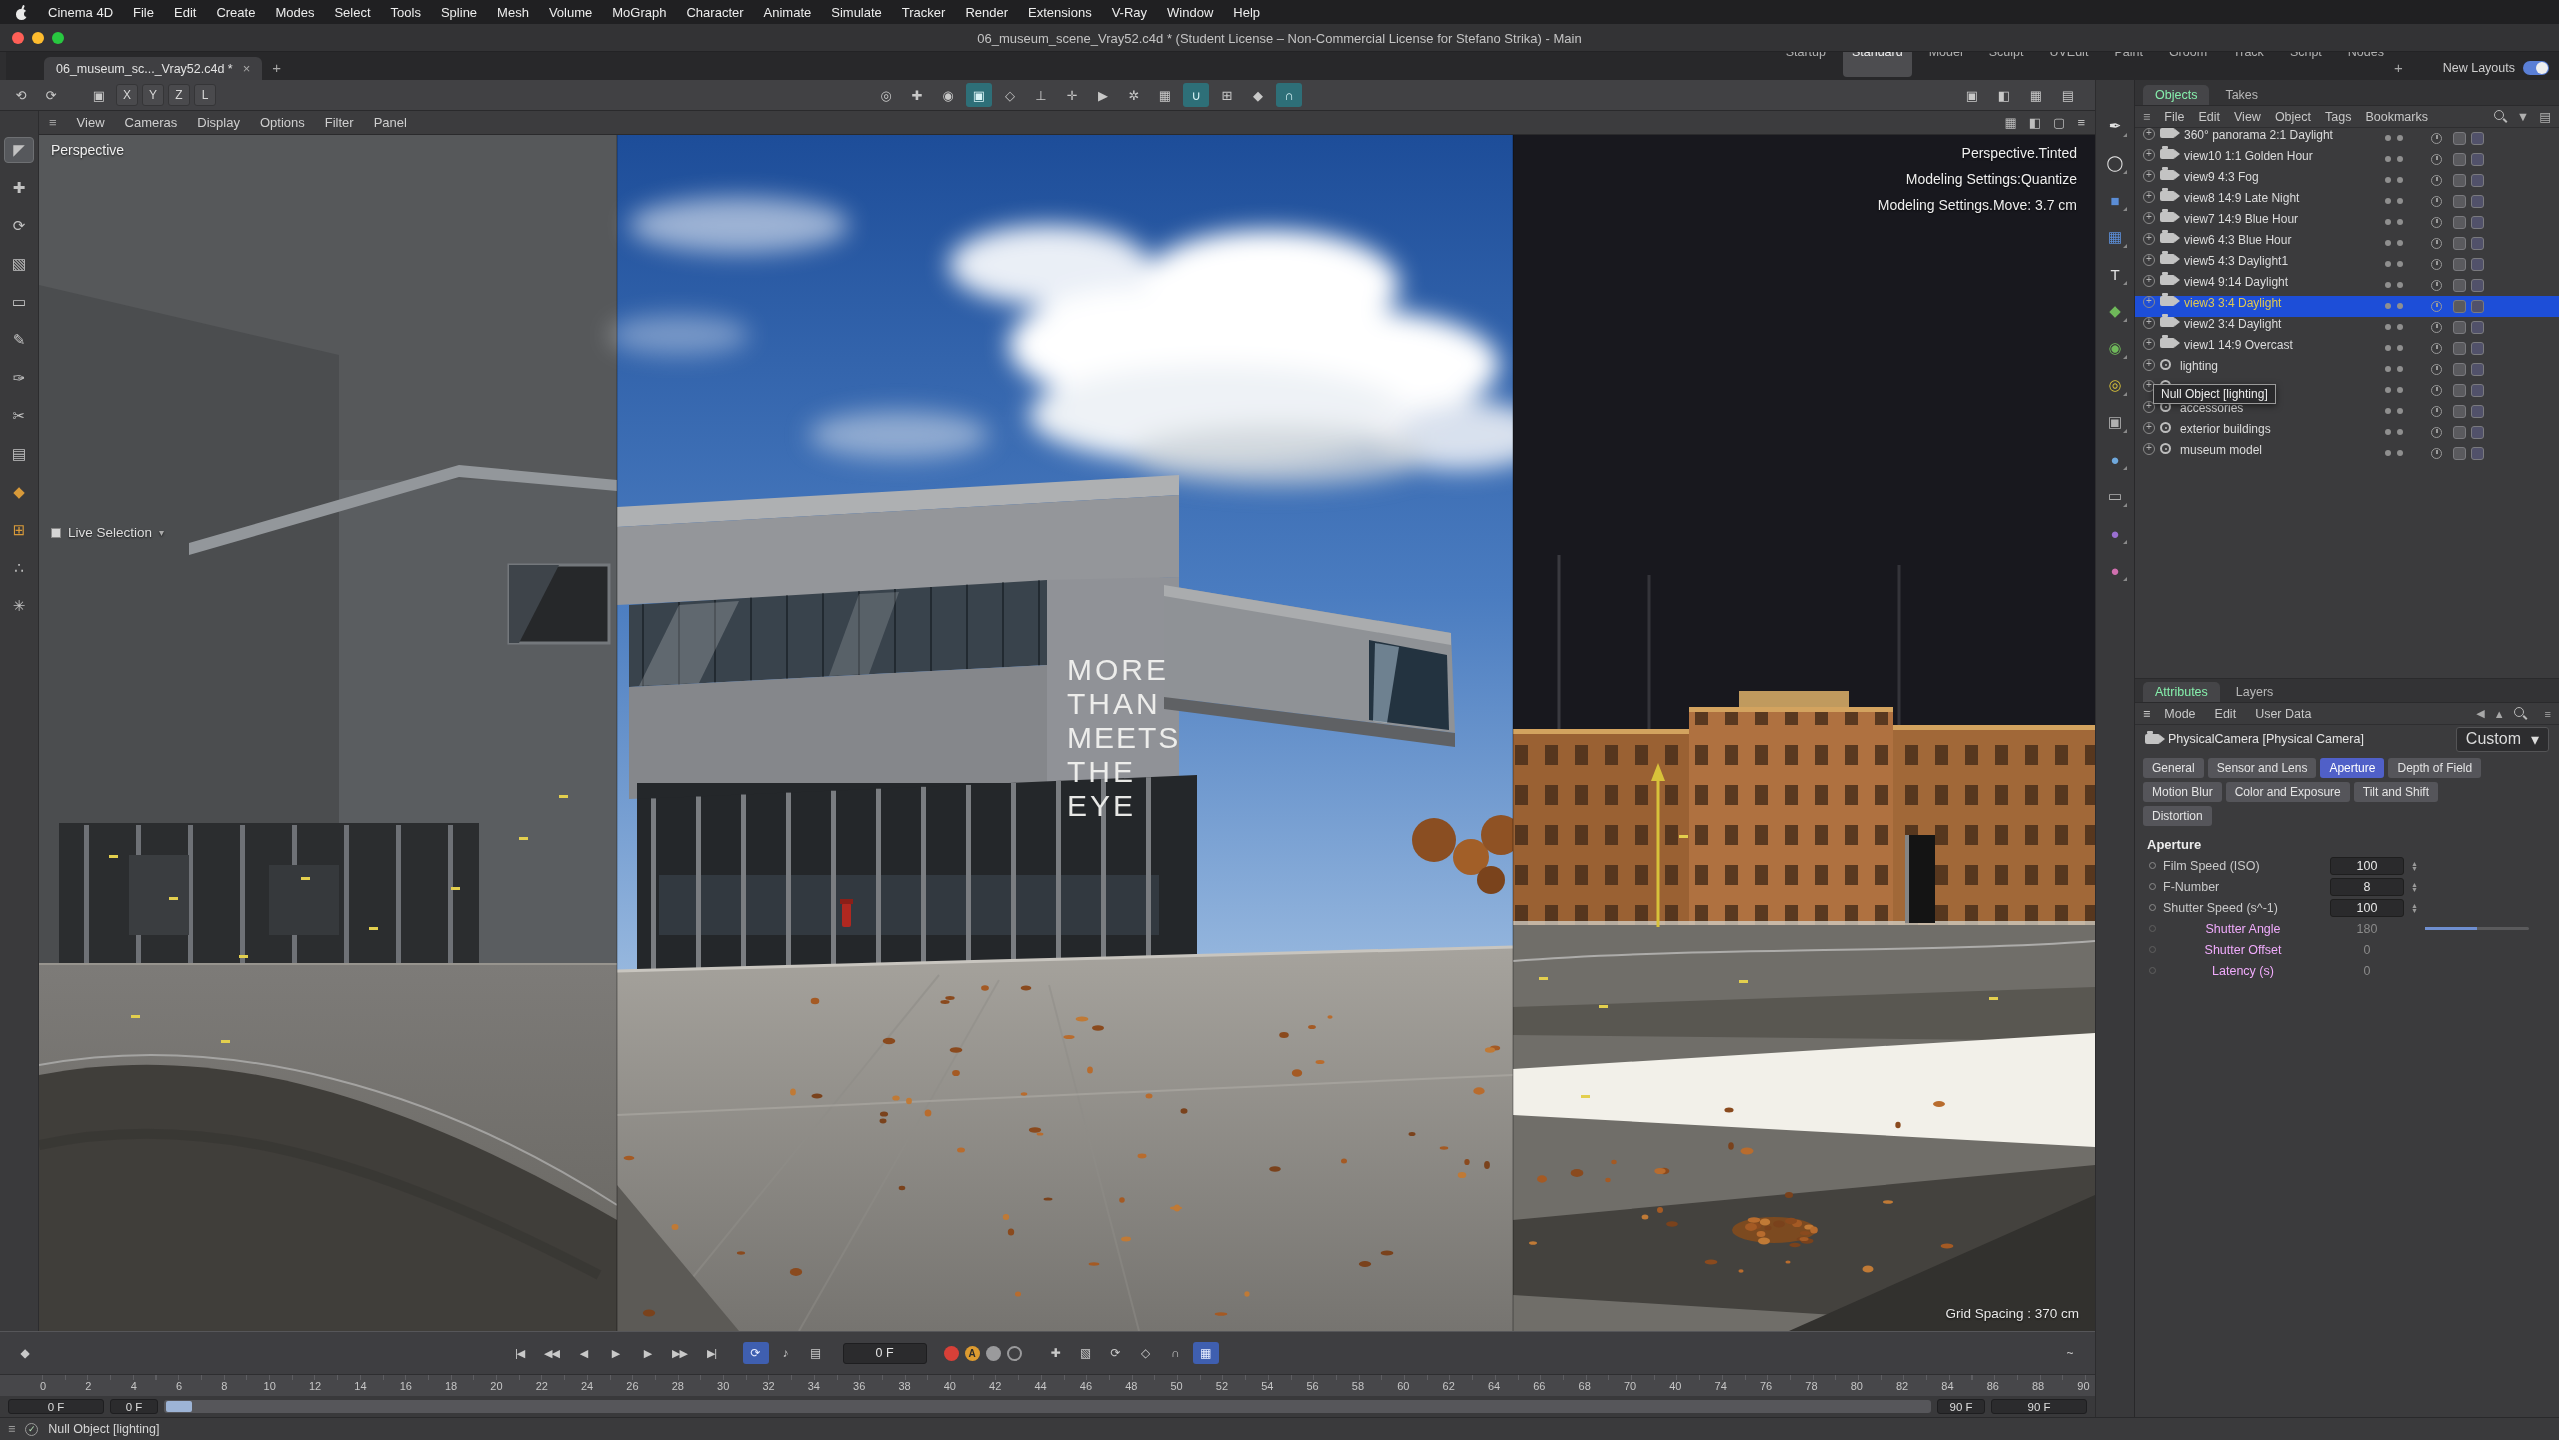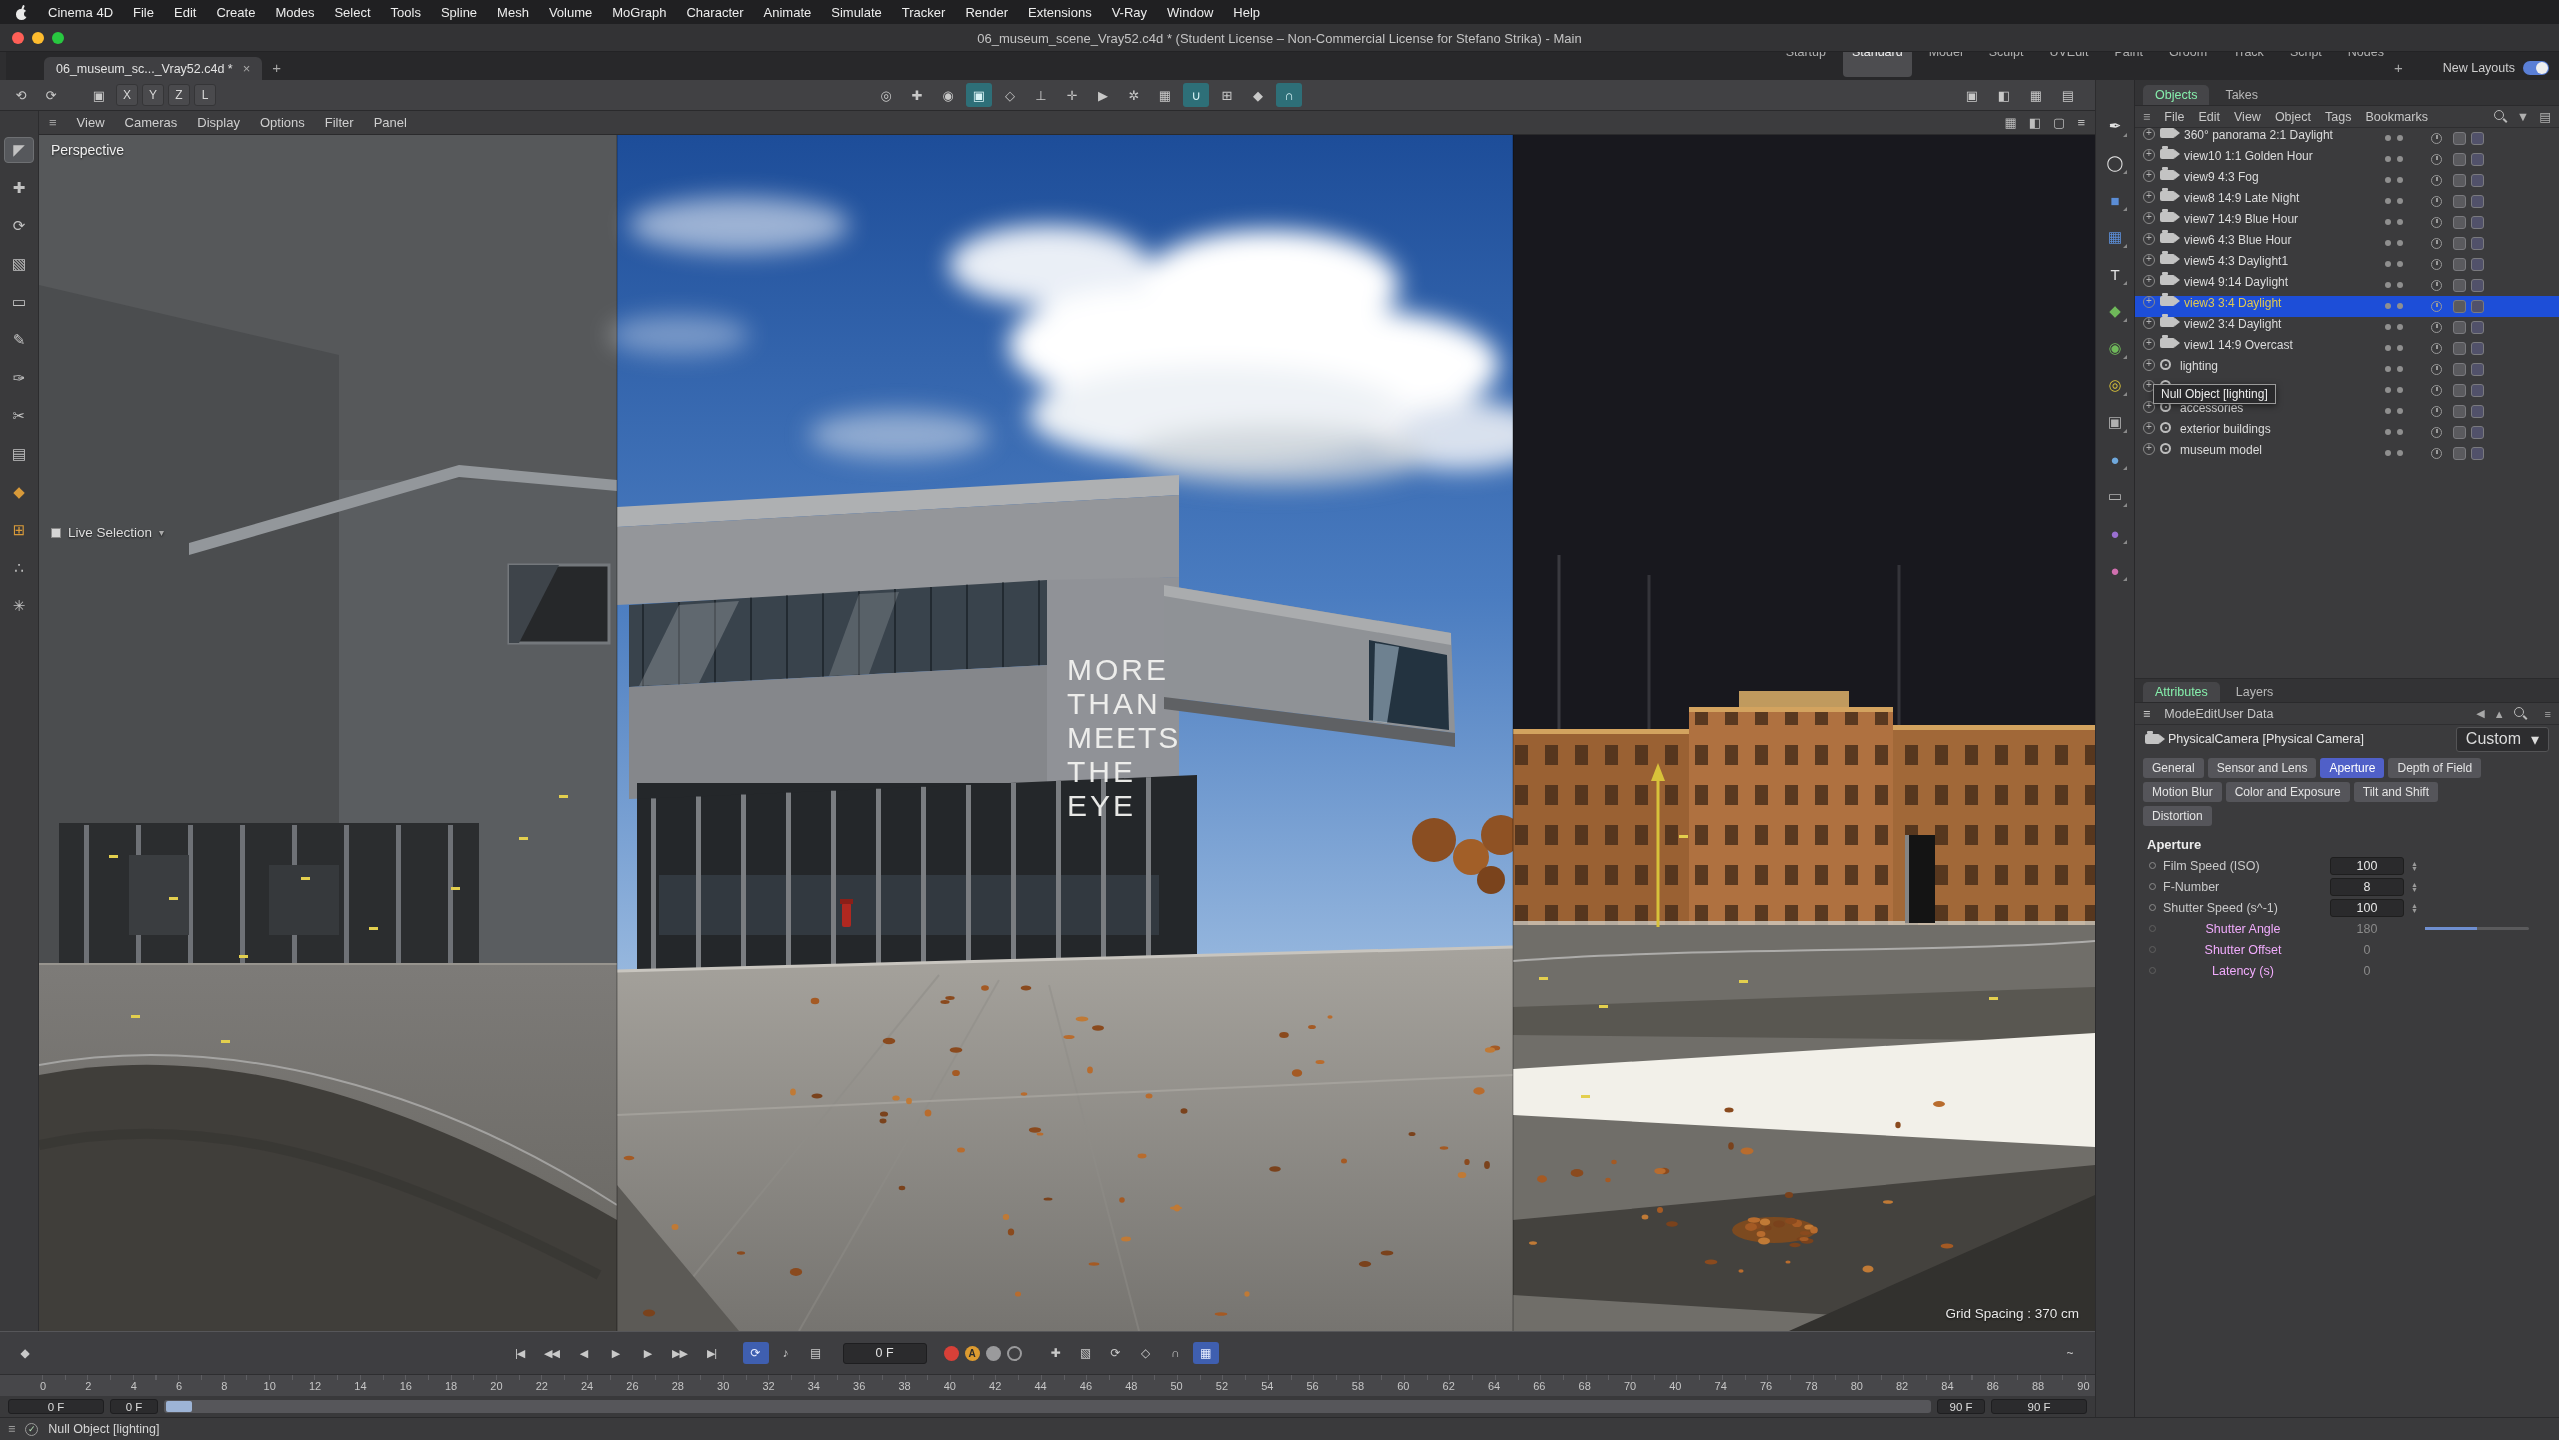--- a/index.html
+++ b/index.html
@@ -592,20 +592,25 @@
           <rect x="1542" y="960" width="9" height="3"></rect>
             <rect x="1640" y="700" width="9" height="3"></rect>
         </g>
       </g>
 
       <rect x="577" y="0" width="2" height="1196" fill="#000" opacity="0.18"></rect>
       <rect x="1473" y="0" width="2" height="1196" fill="#000" opacity="0.18"></rect>
     </svg>
 
     <div class="vp-ol vp-persp">Perspective</div>
+    <div class="vp-ol vp-right">
+      <div>Perspective.Tinted</div>
+      <div>Modeling Settings:Quantize</div>
+      <div>Modeling Settings.Move:  3.7 cm</div>
+    </div>
     <div class="vp-ol vp-live">
       <span class="sq"></span>
       <span>Live Selection</span>
       <span class="car">▾</span>
     </div>
     <div class="vp-ol vp-grid">Grid Spacing : 370 cm</div>
   </div>
 
   <div class="tl-controls">
     <span class="tgl">◆</span>
@@ -964,21 +969,21 @@
     <div class="om-tooltip">Null Object [lighting]</div>
 
     <div class="attr-block">
       <div class="attr-tabs">
 
       <span class="rp-tab active">Attributes</span>
           <span class="rp-tab">Layers</span>
         </div>
       <div class="attr-menu">
         <span class="burger">≡</span>
-        <span style="display:flex;gap:0;align-items:center;">
+        <span style="display:flex;gap:19px;align-items:center;">
 
         <span>Mode</span>
             <span>Edit</span>
             <span>User Data</span>
           </span>
         <span class="attr-menu-right">
           <span>◀</span>
           <span>▲</span>
           <span class="mag"></span>
           <span></span>

